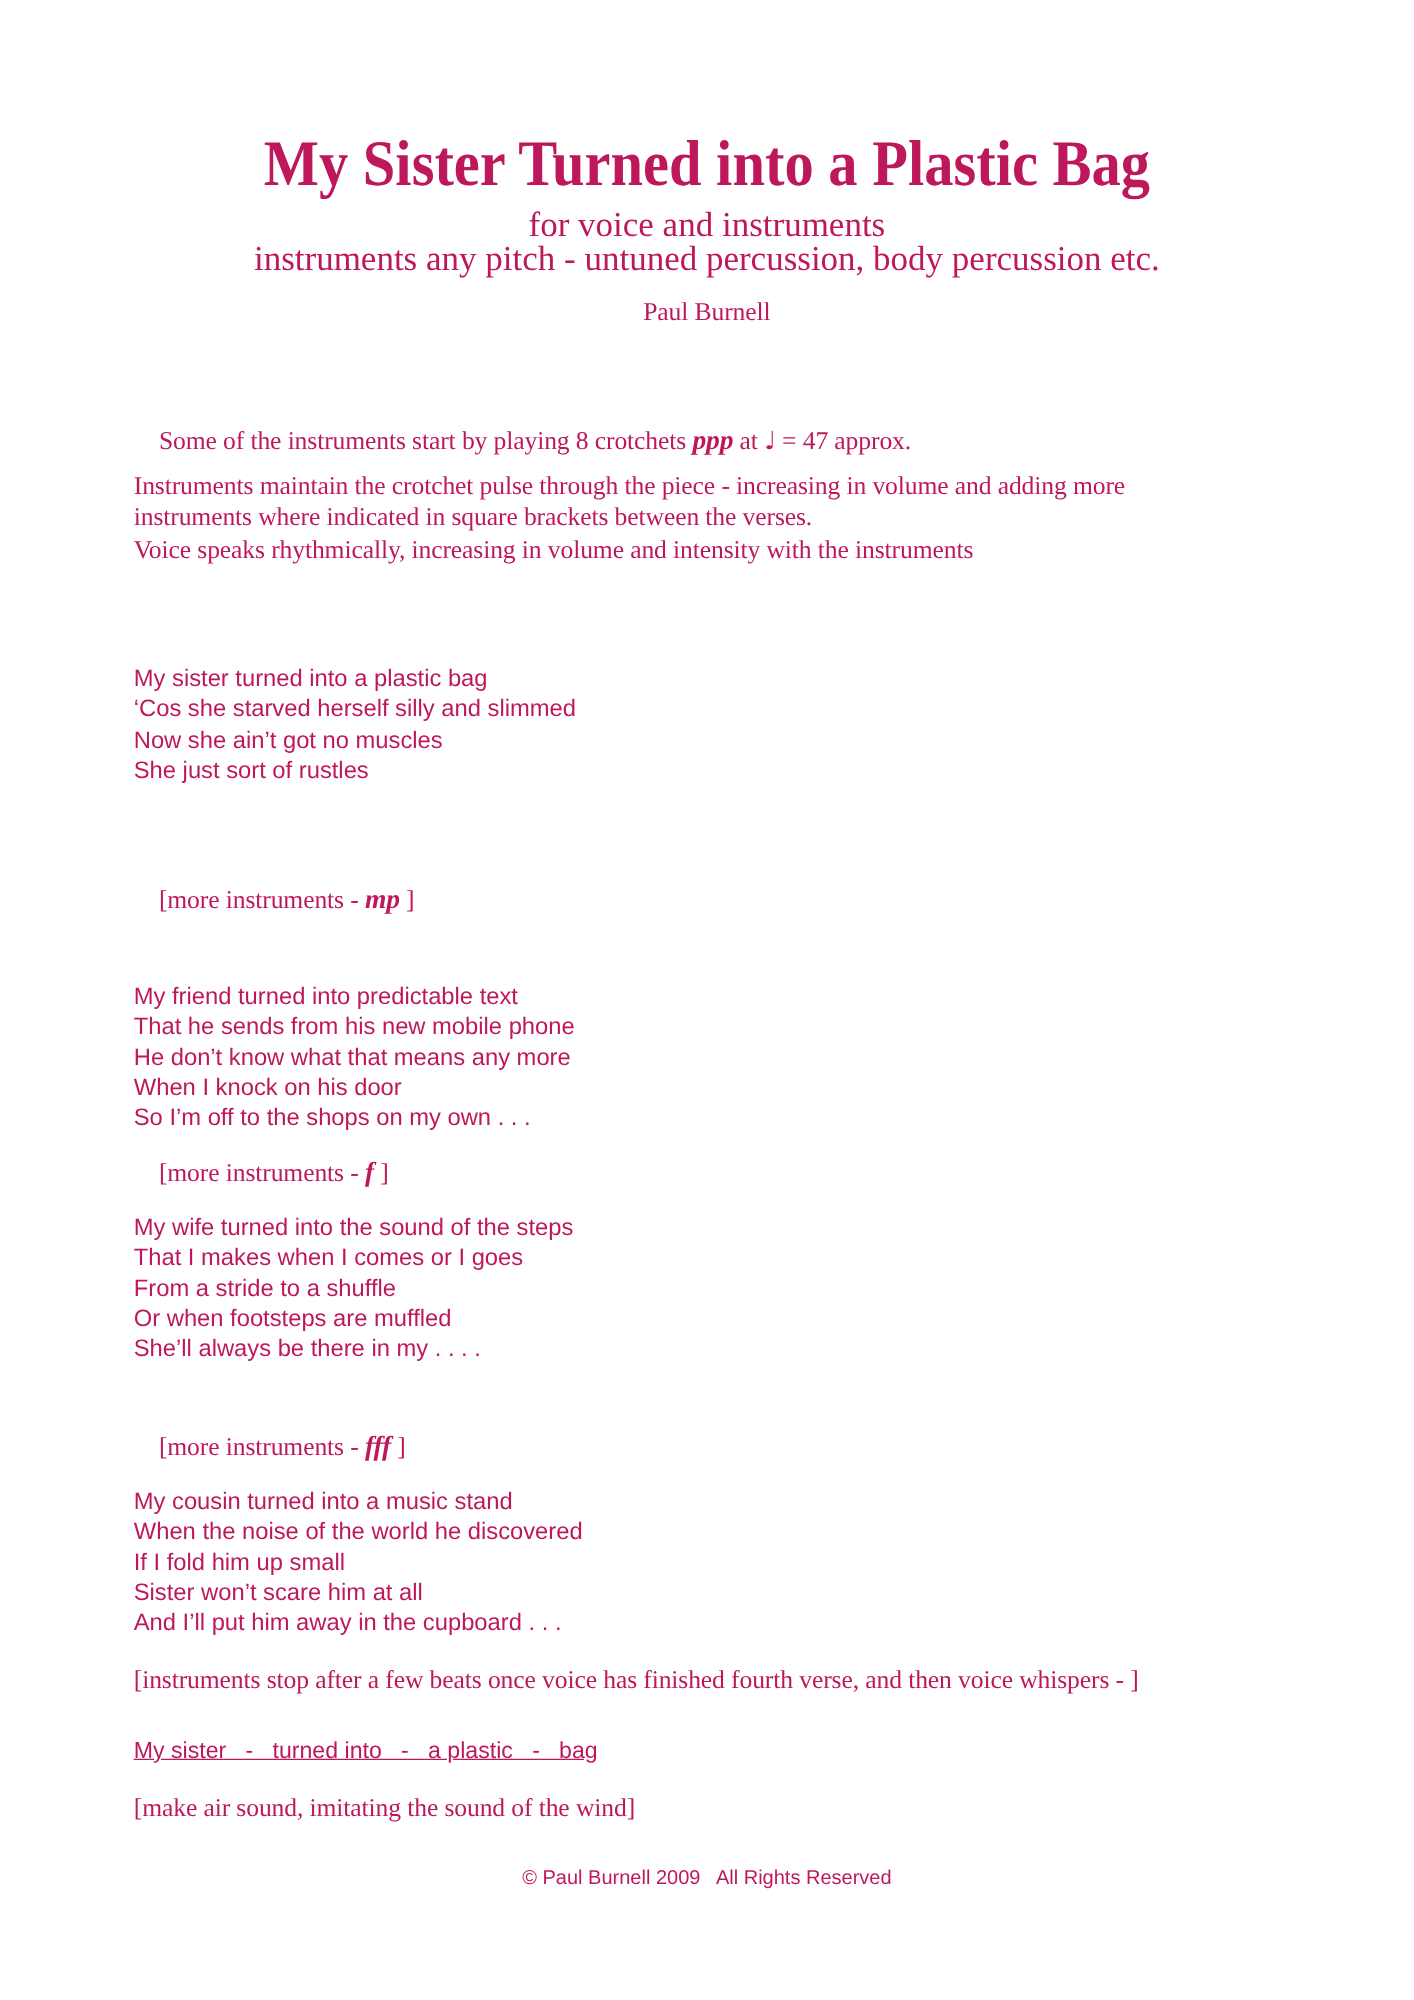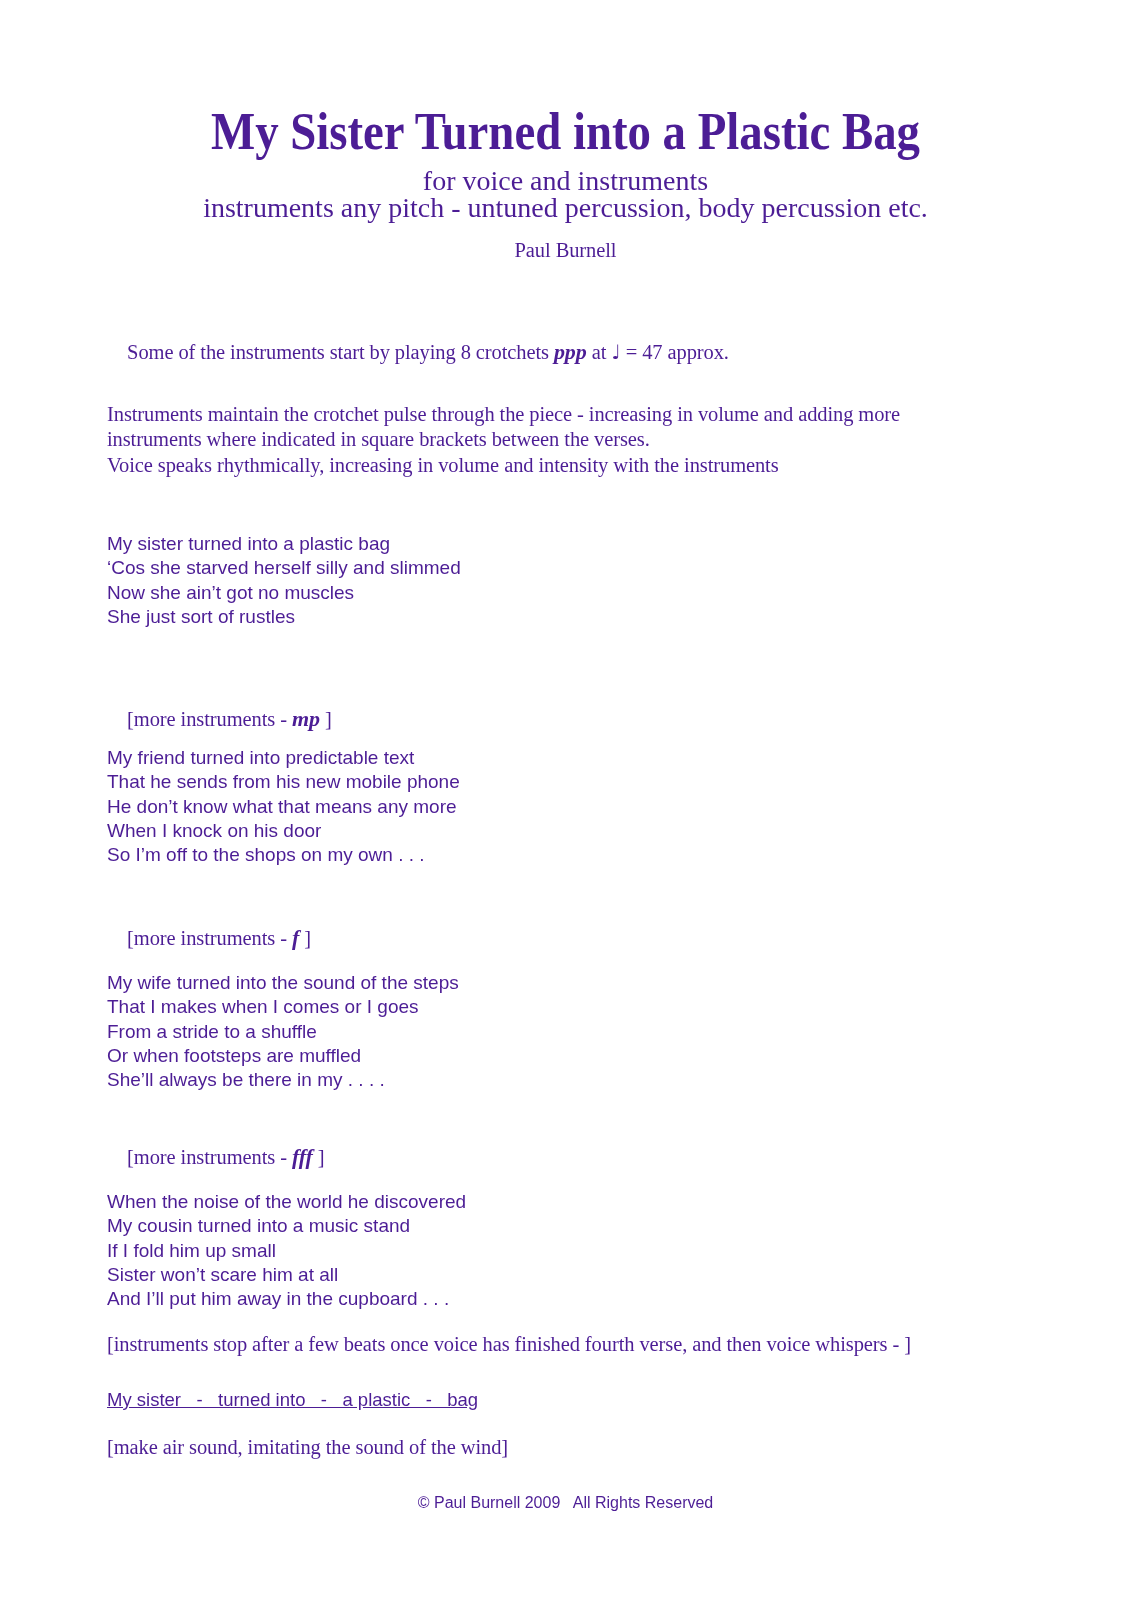--- a/index.html
+++ b/index.html
@@ -5,21 +5,21 @@
   html, body {
     margin: 0;
     padding: 0;
     background: #ffffff;
   }
   .page {
     position: relative;
     width: 1131px;
     height: 1600px;
     background: #ffffff;
-    color: #4c1d95;
+    color: #be185d;
     font-family: "Liberation Serif", serif;
     overflow: hidden;
   }
   .blk { position: absolute; left: 107px; right: 107px; }
   .center { text-align: center; }
   .right { text-align: center; }
 
   .title {
     font-size: 52px;
     font-weight: bold;
@@ -70,38 +70,38 @@
     <div>for voice and instruments</div>
     <div>instruments any pitch - untuned percussion, body percussion etc.</div>
   </div>
 
   <div class="blk right serif-line" style="top:238px">Paul Burnell</div>
 
   <div class="blk serif-line pre" style="top:314px">
     <span>Some of the instruments start by playing 8 crotchets </span><span class="dyn">ppp</span><span> at </span><span class="note-glyph">♩</span><span> = 47 approx.</span>
   </div>
 
-  <div class="blk serif-line" style="top:402px">
+  <div class="blk serif-line" style="top:377px">
     <div>Instruments maintain the crotchet pulse through the piece - increasing in volume and adding more</div>
     <div>instruments where indicated in square brackets between the verses.</div>
     <div>Voice speaks rhythmically, increasing in volume and intensity with the instruments</div>
   </div>
 
   <div class="blk sans-verse" style="top:532px">
     <div class="vline">My sister turned into a plastic bag</div>
     <div class="vline">‘Cos she starved herself silly and slimmed</div>
     <div class="vline">Now she ain’t got no muscles</div>
     <div class="vline">She just sort of rustles</div>
   </div>
 
   <div class="blk serif-line pre" style="top:681px">
     <span>[more instruments - </span><span class="dyn">mp</span><span> ]</span>
   </div>
 
-  <div class="blk sans-verse" style="top:746px">
+  <div class="blk sans-verse" style="top:786px">
     <div class="vline">My friend turned into predictable text</div>
     <div class="vline">That he sends from his new mobile phone</div>
     <div class="vline">He don’t know what that means any more</div>
     <div class="vline">When I knock on his door</div>
     <div class="vline">So I’m off to the shops on my own . . .</div>
   </div>
 
   <div class="blk serif-line pre" style="top:900px">
     <span>[more instruments - </span><span class="dyn">f</span><span> ]</span>
   </div>
@@ -112,22 +112,22 @@
     <div class="vline">From a stride to a shuffle</div>
     <div class="vline">Or when footsteps are muffled</div>
     <div class="vline">She’ll always be there in my . . . .</div>
   </div>
 
   <div class="blk serif-line pre" style="top:1119px">
     <span>[more instruments - </span><span class="dyn">fff</span><span> ]</span>
   </div>
 
   <div class="blk sans-verse" style="top:1190px">
+    <div class="vline">My cousin turned into a music stand</div>
     <div class="vline">When the noise of the world he discovered</div>
-    <div class="vline">My cousin turned into a music stand</div>
     <div class="vline">If I fold him up small</div>
     <div class="vline">Sister won’t scare him at all</div>
     <div class="vline">And I’ll put him away in the cupboard . . .</div>
   </div>
 
   <div class="blk serif-line" style="top:1332px">[instruments stop after a few beats once voice has finished fourth verse, and then voice whispers - ]</div>
 
   <div class="blk whisper" style="top:1389px">My sister   -   turned into   -   a plastic   -   bag</div>
 
   <div class="blk serif-line" style="top:1435px">[make air sound, imitating the sound of the wind]</div>

